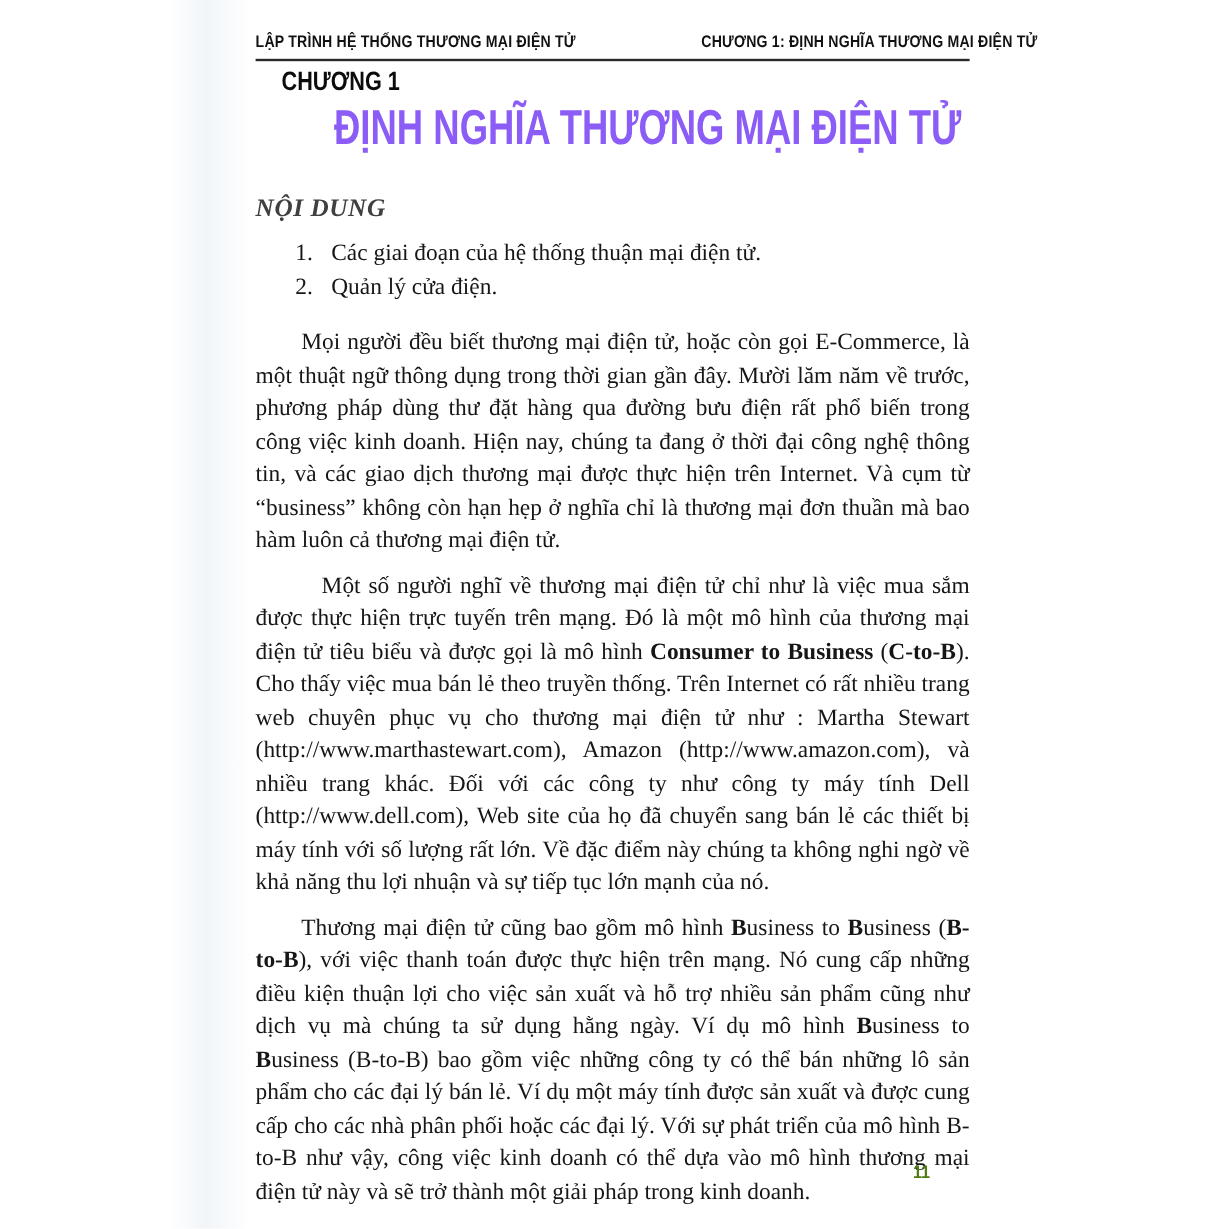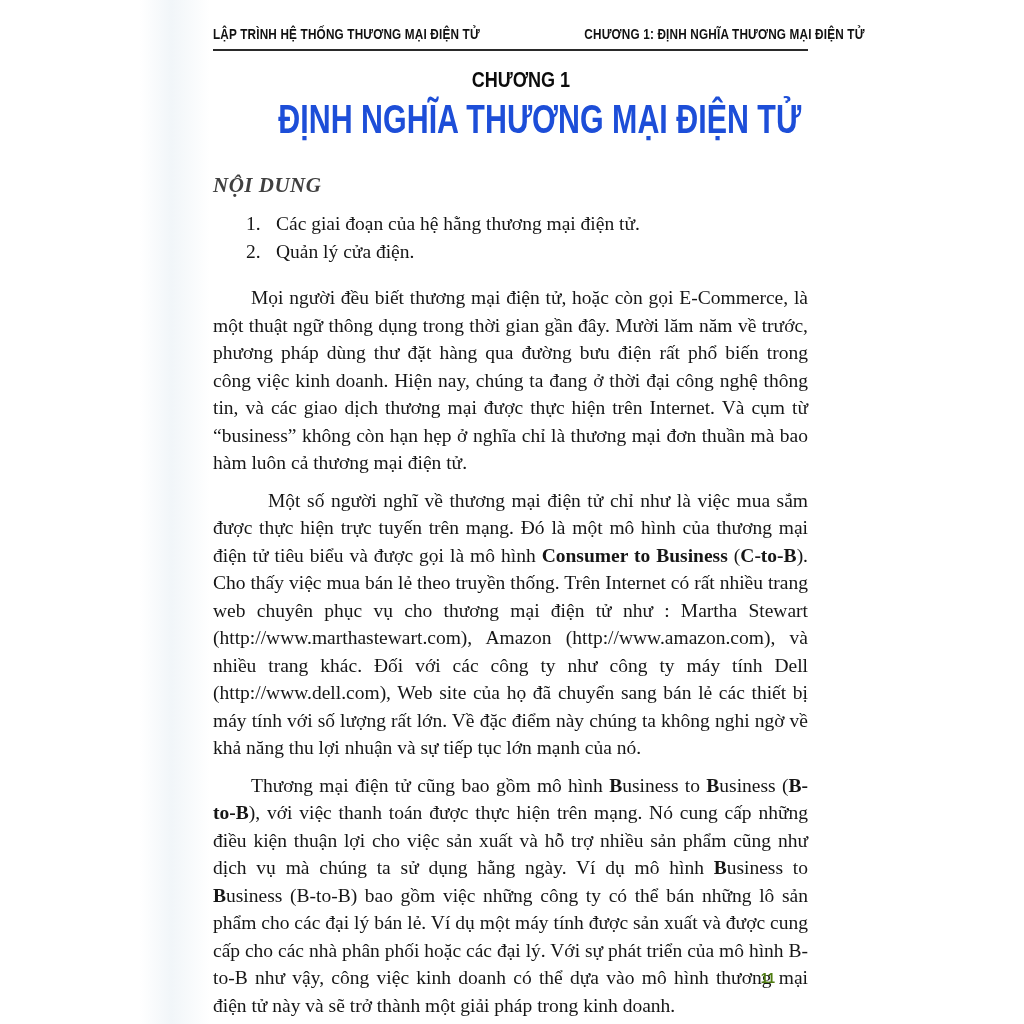--- a/index.html
+++ b/index.html
@@ -22,27 +22,27 @@
     display:flex;justify-content:space-between;align-items:flex-end;
     border-bottom:2px solid #2a2a2a;padding-bottom:7px;
     font-family:"Liberation Sans", sans-serif;font-weight:700;
     font-size:14px;color:#111;white-space:nowrap;
   }
   .hdr-left{display:inline-block;transform:scaleX(0.84);transform-origin:left center;letter-spacing:0.2px;}
   .hdr-right{display:inline-block;transform:scaleX(0.84);transform-origin:right center;letter-spacing:0.2px;}
 
   
   .chapter-label{
-    text-align:center;margin-top:16px;
+    text-align:left;margin-top:4px;
     font-family:"Liberation Sans", sans-serif;font-weight:700;font-size:22px;color:#0c0c0c;
   }
   .chapter-label span{display:inline-block;transform:scaleX(0.82);transform-origin:right center;}
   .chapter-title{
     text-align:center;margin-top:5px;
-    font-family:"Liberation Sans", sans-serif;font-weight:700;font-size:38px;color:#1d4ed8;
+    font-family:"Liberation Sans", sans-serif;font-weight:700;font-size:38px;color:#8b5cf6;
     white-space:nowrap;
   }
   .chapter-title span{display:inline-block;transform:scale(0.8,1.08);transform-origin:center;letter-spacing:0px;}
 
   
   .section-heading{
     margin-top:32px;
     font-family:"Liberation Serif", serif;font-weight:700;font-style:italic;
     font-size:21px;color:#404040;letter-spacing:0.5px;
   }
@@ -82,21 +82,21 @@
       <span>CHƯƠNG 1</span>
     </div>
 
     <h1 class="chapter-title" style="margin:5px 0 0 0;">
       <span>ĐỊNH NGHĨA THƯƠNG MẠI ĐIỆN TỬ</span>
     </h1>
 
     <div class="section-heading">NỘI DUNG</div>
 
     <ol class="content-list" id="content-list">
-        <li><span class="li-num">1.</span><span>Các giai đoạn của hệ hằng thương mại điện tử.</span></li>
+        <li><span class="li-num">1.</span><span>Các giai đoạn của hệ thống thuận mại điện tử.</span></li>
         <li><span class="li-num">2.</span><span>Quản lý cửa điện.</span></li>
       </ol>
 
     <div class="paragraphs" id="paragraphs">
         <p style="text-indent: 38px;"><span>Mọi người đều biết thương mại điện tử, hoặc còn gọi E-Commerce, là một thuật ngữ thông dụng trong thời gian gần đây. Mười lăm năm về trước, phương pháp dùng thư đặt hàng qua đường bưu điện rất phổ biến trong công việc kinh doanh. Hiện nay, chúng ta đang ở thời đại công nghệ thông tin, và các giao dịch thương mại được thực hiện trên Internet. Và cụm từ “business” không còn hạn hẹp ở nghĩa chỉ là thương mại đơn thuần mà bao hàm luôn cả thương mại điện tử.</span></p>
         <p style="text-indent: 55px;"><span>Một số người nghĩ về thương mại điện tử chỉ như là việc mua sắm được thực hiện trực tuyến trên mạng. Đó là một mô hình của thương mại điện tử tiêu biểu và được gọi là mô hình </span><span class="seg-b">Consumer to Business</span><span> (</span><span class="seg-b">C-to-B</span><span>). Cho thấy việc mua bán lẻ theo truyền thống. Trên Internet có rất nhiều trang web chuyên phục vụ cho thương mại điện tử như : Martha Stewart (http://www.marthastewart.com), Amazon (http://www.amazon.com), và nhiều trang khác. Đối với các công ty như công ty máy tính Dell (http://www.dell.com), Web site của họ đã chuyển sang bán lẻ các thiết bị máy tính với số lượng rất lớn. Về đặc điểm này chúng ta không nghi ngờ về khả năng thu lợi nhuận và sự tiếp tục lớn mạnh của nó.</span></p>
         <p style="text-indent: 38px;"><span>Thương mại điện tử cũng bao gồm mô hình </span><span class="seg-b">B</span><span>usiness to </span><span class="seg-b">B</span><span>usiness (</span><span class="seg-b">B-to-B</span><span>), với việc thanh toán được thực hiện trên mạng. Nó cung cấp những điều kiện thuận lợi cho việc sản xuất và hỗ trợ nhiều sản phẩm cũng như dịch vụ mà chúng ta sử dụng hằng ngày. Ví dụ mô hình </span><span class="seg-b">B</span><span>usiness to </span><span class="seg-b">B</span><span>usiness (B-to-B) bao gồm việc những công ty có thể bán những lô sản phẩm cho các đại lý bán lẻ. Ví dụ một máy tính được sản xuất và được cung cấp cho các nhà phân phối hoặc các đại lý. Với sự phát triển của mô hình B-to-B như vậy, công việc kinh doanh có thể dựa vào mô hình thương mại điện tử này và sẽ trở thành một giải pháp trong kinh doanh.</span></p>
       </div>
 
   </div>

